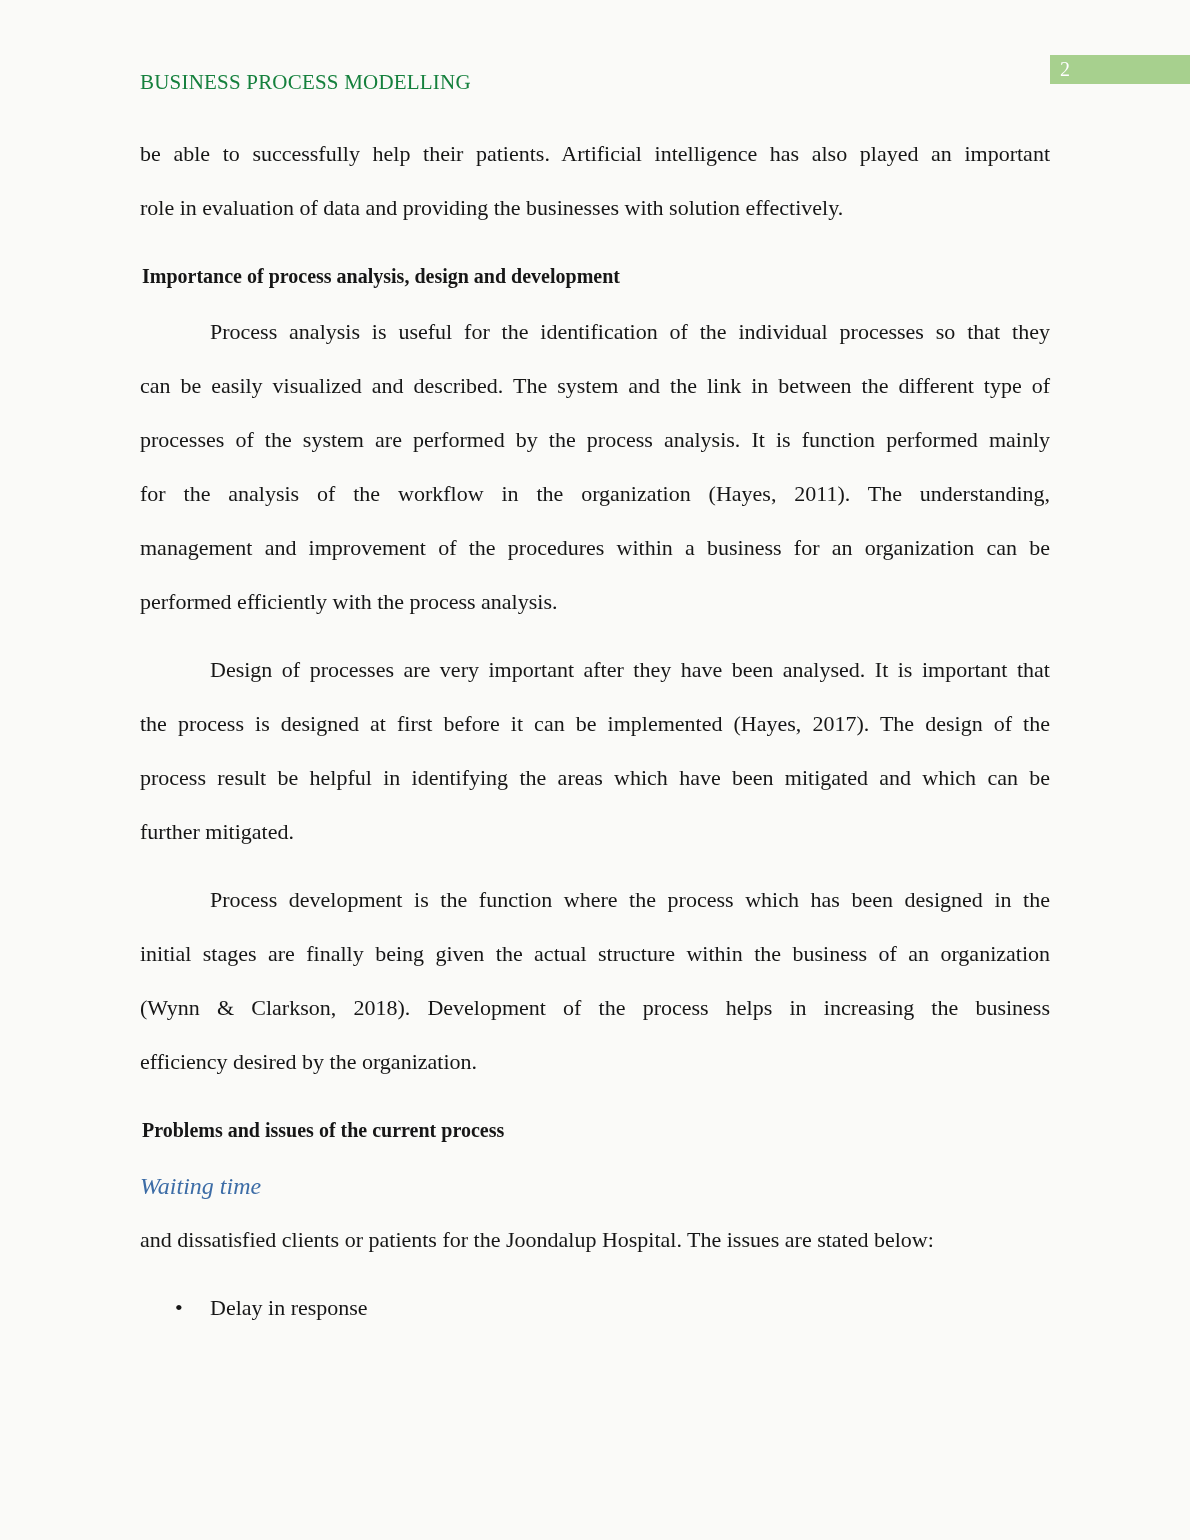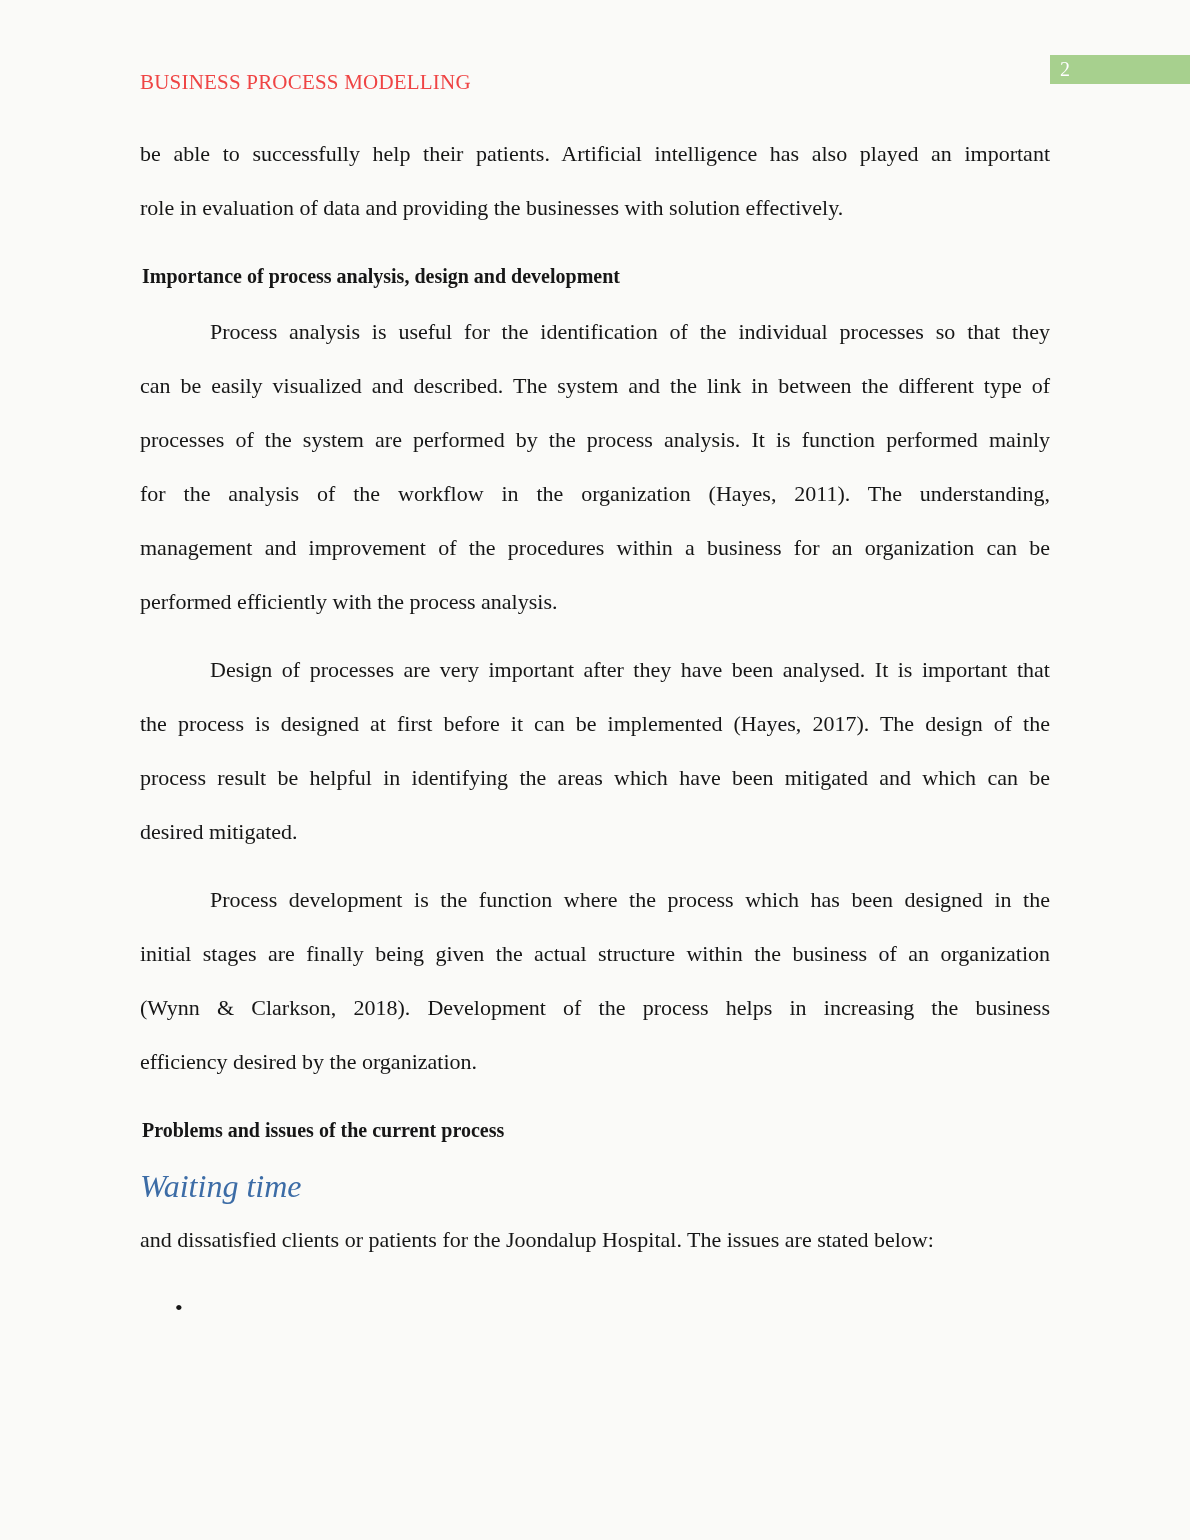--- a/index.html
+++ b/index.html
@@ -16,21 +16,21 @@
     width: 1190px;
     height: 1540px;
     overflow: hidden;
   }
   .running-header {
     position: absolute;
     left: 140px;
     top: 70px;
     font-size: 21px;
     letter-spacing: 0.2px;
-    color: #ef4444;
+    color: #15803d;
     white-space: nowrap;
   }
   .page-num-box {
     position: absolute;
     left: 1050px;
     top: 55px;
     width: 140px;
     height: 29px;
     background: #a7d08e;
     box-sizing: border-box;
@@ -55,21 +55,21 @@
   .line.first { text-indent: 70px; }
   .line.last { text-align-last: left; }
   .heading {
     font-weight: bold;
     font-size: 20px;
     line-height: 54px;
     margin: 0 0 2px 2px;
   }
   .subheading {
     font-style: italic;
-    font-size: 32px;
+    font-size: 24px;
     line-height: 54px;
     color: #3c6ca6;
     margin: 0;
   }
   .bullet-item {
     display: flex;
     padding-left: 35px;
     line-height: 54px;
   }
   .bullet-marker {
@@ -104,36 +104,37 @@
       <div class="line">processes of the system are performed by the process analysis. It is function performed mainly</div>
       <div class="line">for the analysis of the workflow in the organization (Hayes, 2011). The understanding,</div>
       <div class="line">management and improvement of the procedures within a business for an organization can be</div>
       <div class="line last">performed efficiently with the process analysis.</div>
     </div>
 
     <div class="para">
       <div class="line first">Design of processes are very important after they have been analysed. It is important that</div>
       <div class="line">the process is designed at first before it can be implemented (Hayes, 2017). The design of the</div>
       <div class="line">process result be helpful in identifying the areas which have been mitigated and which can be</div>
-      <div class="line last">desired mitigated.</div>
+      <div class="line last">further mitigated.</div>
     </div>
 
     <div class="para">
       <div class="line first">Process development is the function where the process which has been designed in the</div>
       <div class="line">initial stages are finally being given the actual structure within the business of an organization</div>
       <div class="line">(Wynn &amp; Clarkson, 2018). Development of the process helps in increasing the business</div>
       <div class="line last">efficiency desired by the organization.</div>
     </div>
 
     <div class="heading">Problems and issues of the current process</div>
 
     <div class="subheading">Waiting time</div>
 
     <div class="para">
       <div class="line last">and dissatisfied clients or patients for the Joondalup Hospital. The issues are stated below:</div>
     </div>
 
     <div class="bullet-item">
       <span class="bullet-marker">•</span>
+      <span class="bullet-text">Delay in response</span>
     </div>
 
   </div>
 </div>
 
 </body></html>

